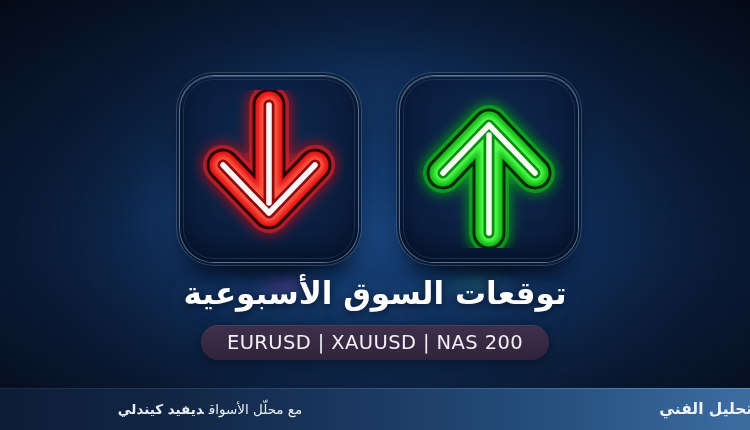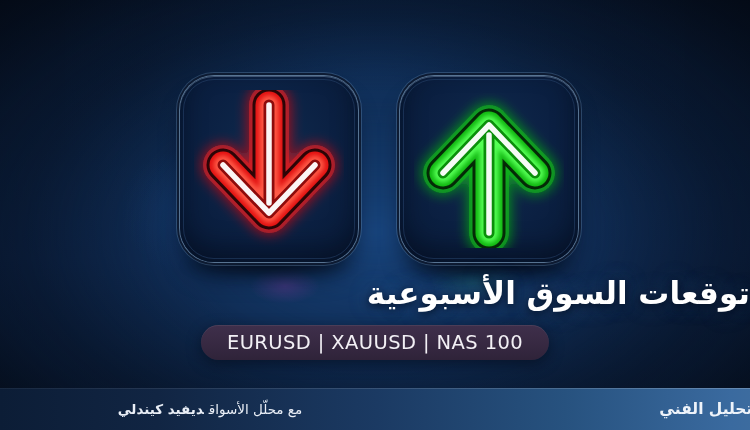--- a/index.html
+++ b/index.html
@@ -124,20 +124,21 @@
     justify-content: center;
   }
   .arrow-svg { display: block; }
 
   
   .headline {
     position: absolute;
     left: 0;
     top: 276px;
     width: 750px;
+    text-align: center;
     direction: rtl;
     font-size: 31px;
     font-weight: 700;
     letter-spacing: 0px;
     color: #ffffff;
     text-shadow: 0 2px 8px rgba(2,10,26,0.9), 0 0 22px rgba(90,140,210,0.35);
     line-height: 1.15;
   }
 
   
@@ -300,21 +301,21 @@
             <path d="M 0,64 L 0,-34 M -46,4 L 0,-44 L 46,4" fill="none" stroke="#ffffff" stroke-width="5.5" stroke-linecap="round" stroke-linejoin="round" opacity="0.96"></path>
           </g>
         </svg>
       </div>
     </div>
 
   </div>
 
   <div class="headline">توقعات السوق الأسبوعية</div>
 
-  <div class="pill">EURUSD | XAUUSD | NAS 100</div>
+  <div class="pill">EURUSD | XAUUSD | NAS 200</div>
 
   <div class="bottombar">
     <div class="bb-left">
       <span class="plain">مع محلّل الأسواق</span><span class="bold">ديفيد كيندلي</span>
     </div>
     <div class="bb-right">التحليل الفني</div>
   </div>
 
 </div>
 

